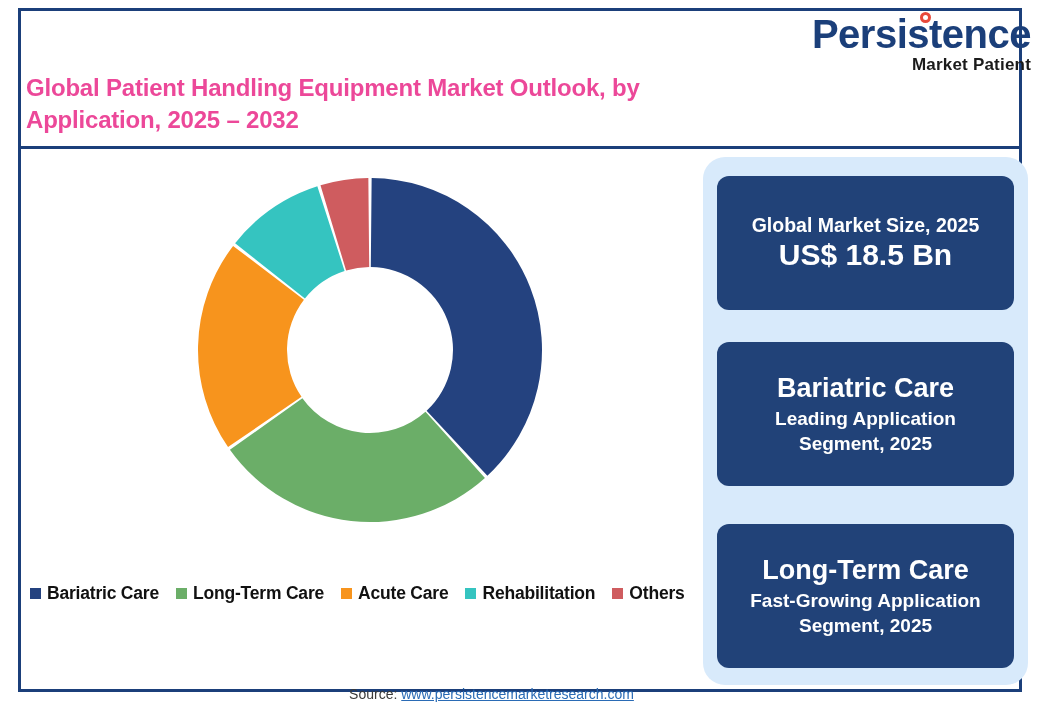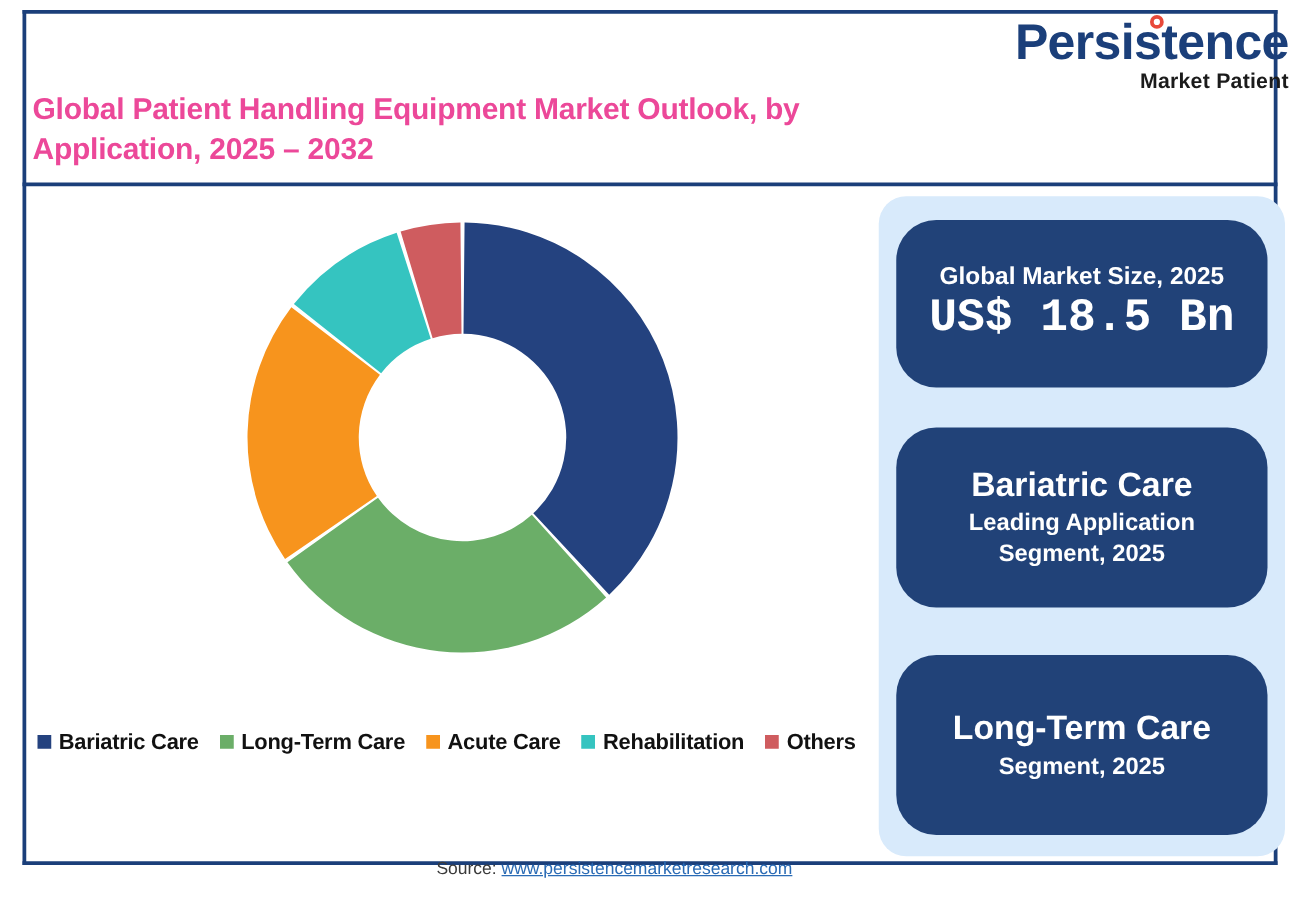--- a/index.html
+++ b/index.html
@@ -129,42 +129,41 @@
     width: 325px;
     height: 528px;
     background: #d8eafb;
     border-radius: 22px;
   }
   .card {
     position: absolute;
     left: 14px;
     width: 297px;
     background: #214278;
-    border-radius: 32px;
+    border-radius: 12px;
     color: #ffffff;
     text-align: center;
     display: flex;
     flex-direction: column;
     justify-content: center;
     align-items: center;
   }
   .card-1 { top: 19px;  height: 134px; }
   .card-2 { top: 185px; height: 144px; }
   .card-3 { top: 367px; height: 144px; }
 
   .card-kicker {
     font-size: 19.5px;
     font-weight: bold;
     line-height: 1.25;
   }
   .card-big {
-    font-size: 37px;
+    font-size: 30px;
     font-weight: bold;
     line-height: 1.2;
-    font-family: Liberation Mono, monospace;
   }
   .card-headline {
     font-size: 27px;
     font-weight: bold;
     line-height: 1.2;
     margin-bottom: 2px;
   }
   .card-sub {
     font-size: 19px;
     font-weight: bold;
@@ -251,20 +250,21 @@
     </div>
 
     <div class="card card-2">
       <div class="card-headline">Bariatric Care</div>
       <div class="card-sub">Leading Application</div>
       <div class="card-sub">Segment, 2025</div>
     </div>
 
     <div class="card card-3">
       <div class="card-headline">Long-Term Care</div>
+      <div class="card-sub">Fast-Growing Application</div>
       <div class="card-sub">Segment, 2025</div>
     </div>
 
   </div>
 
   <div class="source-line">
     <span>Source: </span><a class="source-link" href="#">www.persistencemarketresearch.com</a>
   </div>
 
 </div>

